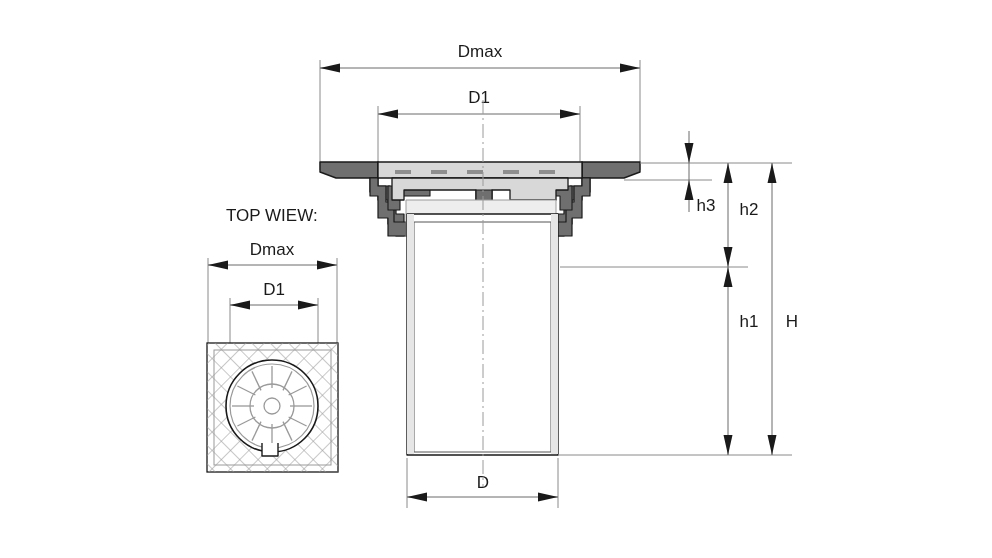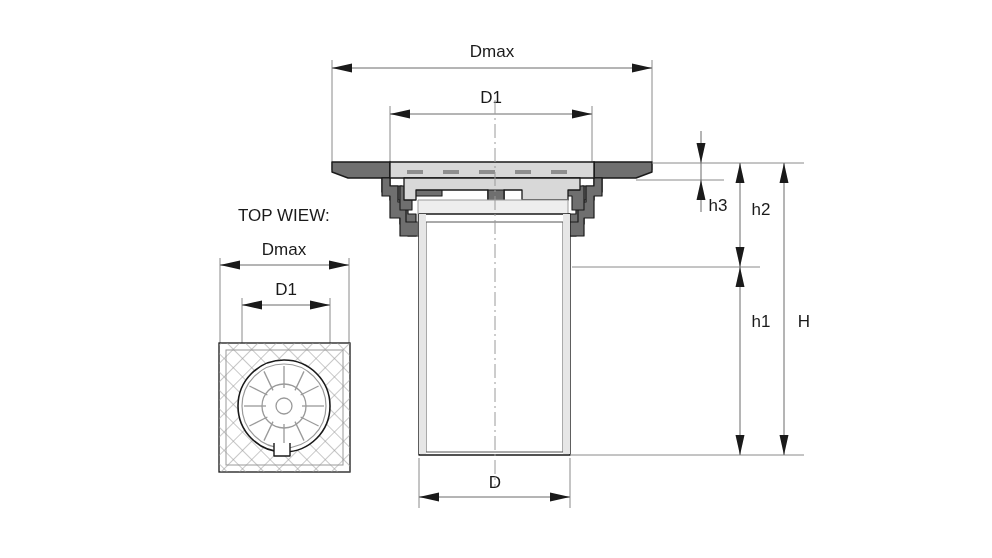--- a/index.html
+++ b/index.html
@@ -9,21 +9,21 @@
   }
   body {
     width: 992px;
     height: 558px;
     font-family: "Liberation Sans", sans-serif;
     overflow: hidden;
     position: relative;
   }
   #drawing-root {
     position: absolute;
-    left: 12px;
+    left: 0;
     top: 0;
     width: 916px;
     height: 558px;
   }
   svg#technical-drawing {
     display: block;
     width: 992px;
     height: 558px;
     background: #ffffff;
   }

